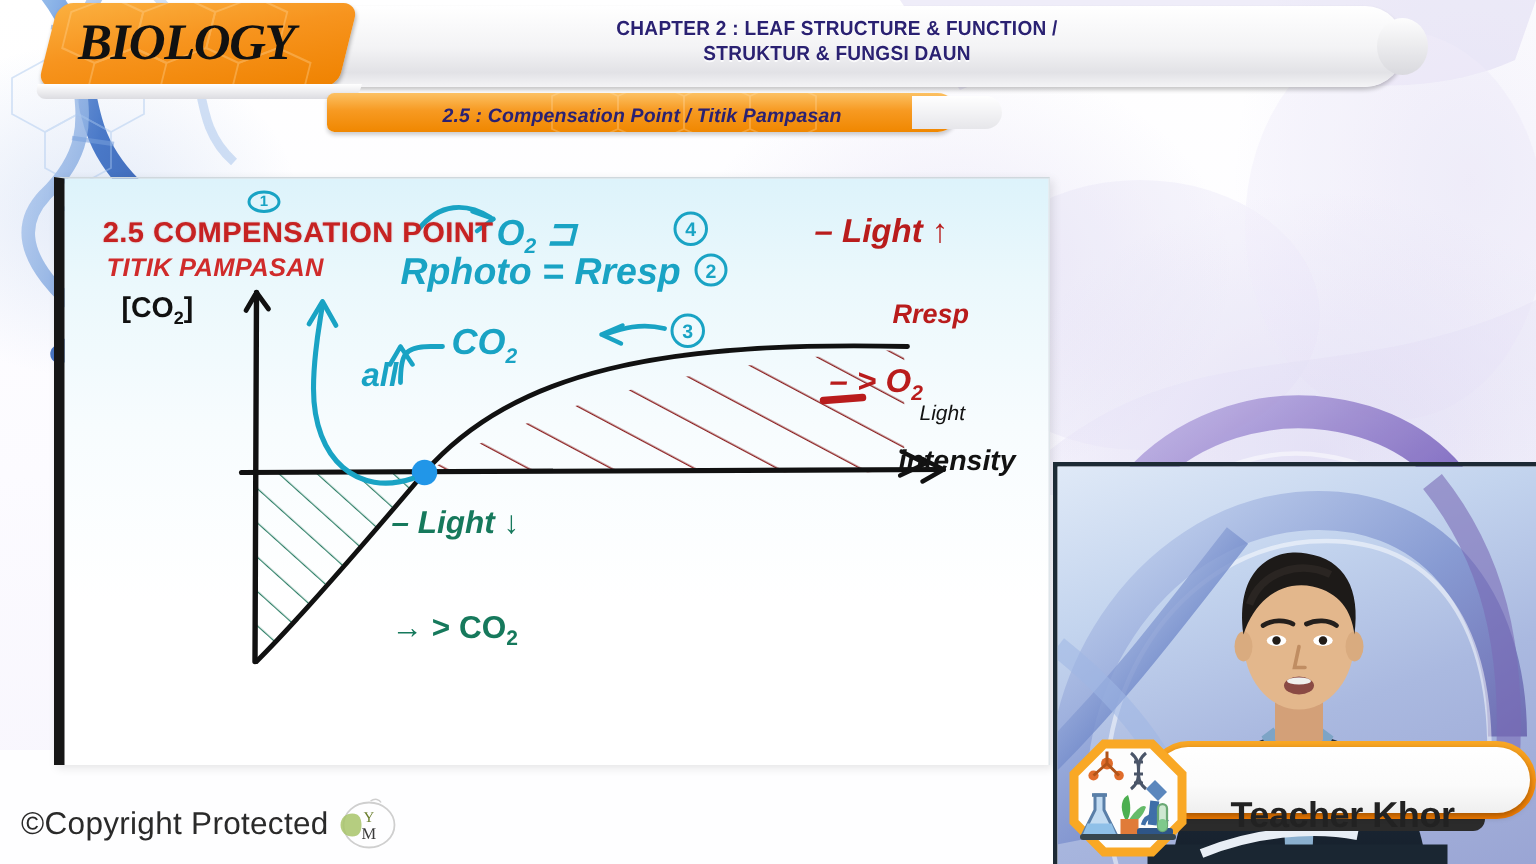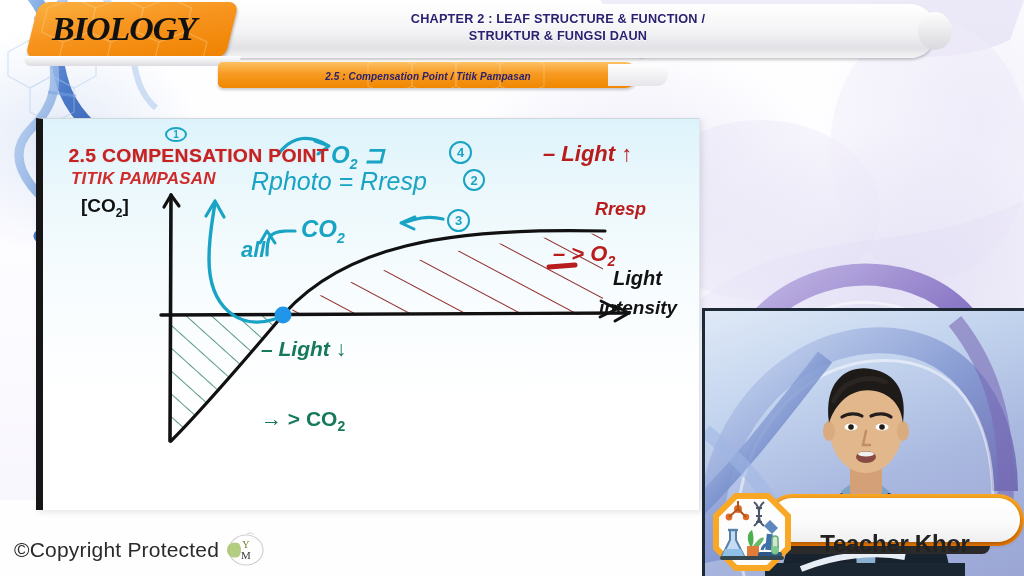--- a/index.html
+++ b/index.html
@@ -78,21 +78,21 @@
     box-shadow:0 2px 3px rgba(0,0,0,.2);
     overflow:hidden;
   }
   .sub-bar:after{
     content:""; position:absolute; right:-10px; top:2px; width:26px; height:22px;
     background:linear-gradient(180deg,#fbb040,#ee8500); border-radius:50%;
   }
   .sub-text {
     position:absolute; left:218px; top:65px; width:420px; height:22px;
     display:flex; align-items:center; justify-content:center;
-    color:#2a2172; font-weight:bold; font-style:italic; font-size:10px;
+    color:#2a2172; font-weight:bold; font-style:italic; font-size:13px;
     z-index:4; letter-spacing:.1px;text-align:center;
   }
   .sub-tail{
     position:absolute; left:608px; top:64px; width:60px; height:22px;
     background:linear-gradient(180deg,#ffffff,#e6e6ea);
     border-radius:0 12px 12px 0; z-index:1;
   }
 
   
   #board {
@@ -124,35 +124,35 @@
   .t-axis-y {
     left:38px; top:76px;
     color:#111; font-weight:bold; font-size:19px;
     font-family:"Liberation Sans", sans-serif;
   }
   .t-axis-y sub { font-size:12px; }
 
   
   .blue { color:#19a3c4; }
   .t-o2     { left:288px; top:22px;  font-size:24px; font-weight:bold; font-style:italic; }
-  .t-rphoto { left:208px; top:48px;  font-size:25px; font-weight:normal; font-style:italic; }
+  .t-rphoto { left:224px; top:48px;  font-size:25px; font-weight:bold; font-style:italic; }
   .t-co2b   { left:258px; top:96px;  font-size:24px; font-weight:bold; font-style:italic; }
   .t-all    { left:198px; top:118px; font-size:22px; font-weight:bold; font-style:italic; }
   .t-o2 sub,.t-co2b sub{ font-size:14px; }
 
   
   .red { color:#b91c1c; }
   .r1 { left:500px; top:22px;  font-size:22px; font-weight:bold; font-style:italic; }
   .r2 { left:500px; top:52px;  font-size:22px; font-weight:bold; font-style:italic; }
   .r3 { left:552px; top:80px;  font-size:18px; font-weight:bold; font-style:italic; }
   .r4 { left:510px; top:122px; font-size:22px; font-weight:bold; font-style:italic; }
   .r4 sub { font-size:14px; }
 
   
-  .k1 { left:570px; top:148px; font-size:20px; font-weight:bold; font-style:italic; color:#121212; }
+  .k1 { left:570px; top:148px; font-size:14px; font-weight:normal; font-style:italic; color:#121212; }
   .k2 { left:556px; top:178px; font-size:19px; font-weight:bold; font-style:italic; color:#121212; }
 
   
   .green { color:#16795c; }
   .g1 { left:218px; top:218px; font-size:21px; font-weight:bold; font-style:italic; }
   .g2 { left:218px; top:248px; font-size:21px; font-weight:bold; font-style:italic; }
   .g3 { left:218px; top:288px; font-size:21px; font-weight:bold; }
   .g3 sub { font-size:14px; }
 
   

